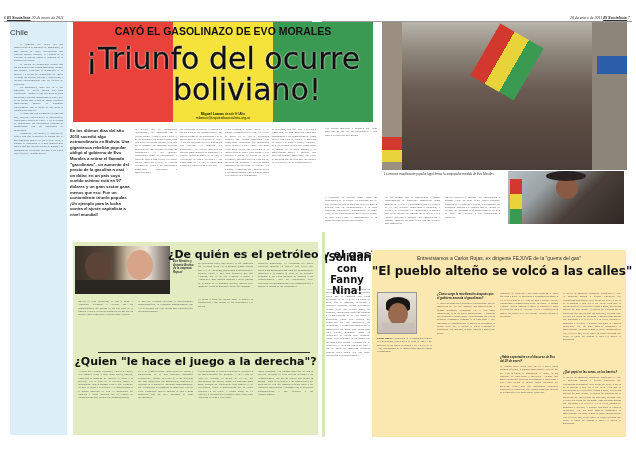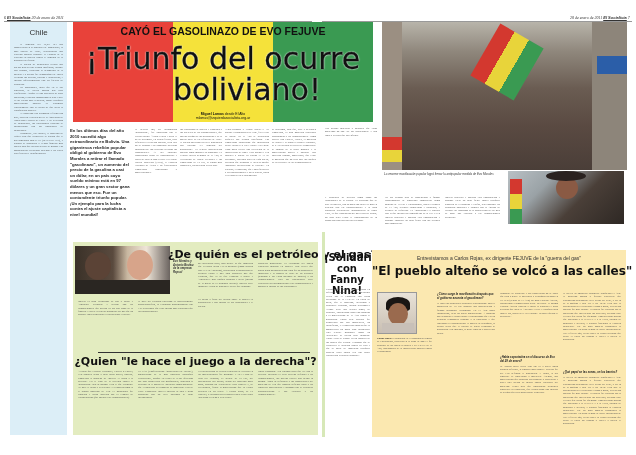--- a/index.html
+++ b/index.html
@@ -3,21 +3,21 @@
 <meta charset="utf-8">
 <style>
 *{box-sizing:border-box;margin:0;padding:0}
 body{width:636px;height:455px;background:#fff;font-family:"Liberation Serif",serif;position:relative;overflow:hidden;color:#222}
 .abs{position:absolute}
 .folio{font-size:4px;font-style:italic;color:#333;white-space:nowrap}
 .folio b{font-family:"Liberation Sans",sans-serif;font-weight:bold;text-decoration:underline}
 .text{font-size:2.6px;line-height:3.3px;color:#555;text-align:justify;overflow:hidden}
 .text p{text-indent:6px}
 .chile{background:#dceef7}
-.chile-tag{font-family:"Liberation Sans",sans-serif;font-size:8px;text-align:center;color:#333;padding-top:6px}
+.chile-tag{font-family:"Liberation Sans",sans-serif;font-size:8px;color:#333;padding-top:6px}
 .chile-h{font-family:"DejaVu Sans",sans-serif;font-weight:bold;font-size:8.4px;line-height:10.5px;text-align:center;color:#111;margin-top:6px}
 .flag{display:flex}
 .flag div{flex:1}
 .kicker{font-family:"Liberation Sans",sans-serif;font-weight:bold;font-size:10.5px;text-align:center;color:#111;white-space:nowrap}
 .headline{font-family:"DejaVu Sans",sans-serif;font-size:30px;line-height:30px;text-align:center;color:#111;-webkit-text-stroke:0.3px #111;text-shadow:0 0 2px #fff,0 0 1px #fff;white-space:nowrap}
 .byline{font-family:"Liberation Sans",sans-serif;font-size:3.5px;text-align:center;color:#111}
 .lead{font-family:"Liberation Sans",sans-serif;font-weight:bold;font-size:4.2px;line-height:5.6px;color:#222}
 .green-box{background:#e3ecc0}
 .yellow-box{background:#fbe8b0}
 .box-h{font-family:"DejaVu Sans",sans-serif;font-weight:bold;color:#111;white-space:nowrap}
@@ -46,21 +46,21 @@
     <p>"El gobierno está apagando el fuego con gas", advirtió el presidente de la Asociación de Empleados Fiscales de Chile. Y en la Región de Magallanes, los trabajadores públicos se solidarizaron con los pobladores de Magallanes.</p>
     <p>Finalmente, este martes, el gobierno de Piñera tuvo que retroceder: se acordó que el gas aumentará sólo el 3% (en vez del 17%), y además se subsidiará a 17.000 familias más pobres para que puedan acceder al mismo. Los magallánicos celebraron saliendo a las calles para festejar el triunfo popular.</p>
   </div>
 </div>
 
 <div class="abs flag" style="left:73px;top:22px;width:300px;height:100px;">
   <div style="background:#e8423a"></div>
   <div style="background:#f5e23a"></div>
   <div style="background:#3a9a52"></div>
 </div>
-<div class="abs kicker" style="left:73px;top:25px;width:300px;">CAYÓ EL GASOLINAZO DE EVO FEJUVE</div>
+<div class="abs kicker" style="left:73px;top:25px;width:300px;">CAYÓ EL GASOLINAZO DE EVO MORALES</div>
 <div class="abs headline" style="left:73px;top:44px;width:300px;">¡Triunfo del ocurre</div>
 <div class="abs headline" style="left:73px;top:75px;width:348px;">boliviano!</div>
 <div class="abs byline" style="left:163px;top:112px;width:120px;">
   <b>Miguel Lamas</b>
   <span>desde El Alto</span><br>
   <span>mlamas@izquierdasocialista.org.ar</span>
 </div>
 
 <div class="abs lead" style="left:70px;top:128px;width:60px;height:112px;overflow:hidden">En los últimos días del año 2010 sucedió algo extraordinario en Bolivia. Una gigantesca rebelión popular obligó al gobierno de Evo Morales a retirar el llamado "gasolinazo", un aumento del precio de la gasolina a casi un dólar, en un país cuyo sueldo mínimo está en 97 dólares y un gran sector gana menos que eso. Fue un contundente triunfo popular. ¡Un ejemplo para la lucha contra el ajuste capitalista a nivel mundial!</div>
 

